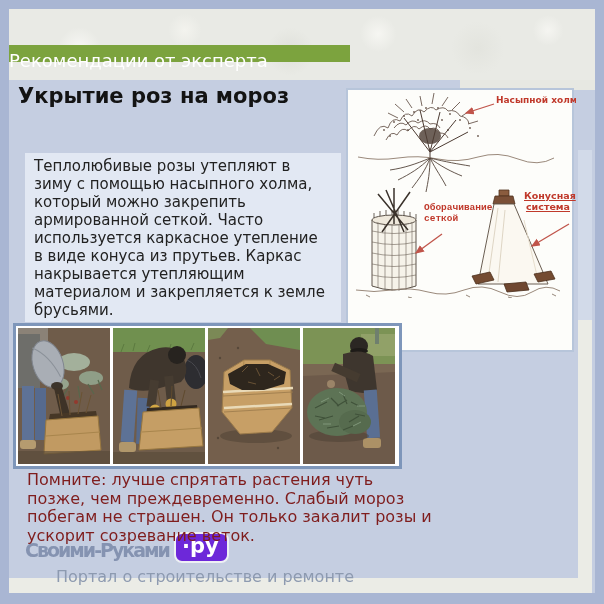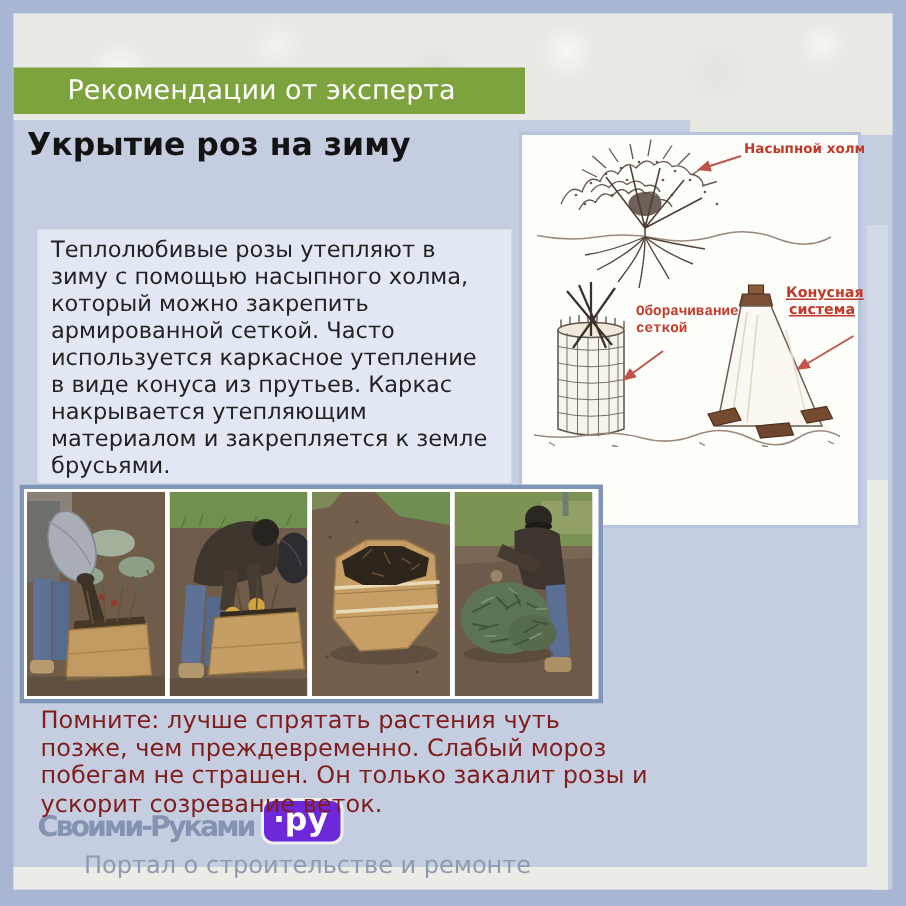--- a/index.html
+++ b/index.html
@@ -16,22 +16,22 @@
        radial-gradient(circle 34px at 48% 60%, #dfe0da 0%, rgba(223,224,218,0) 70%),
        radial-gradient(circle 26px at 63% 35%, #f6f6f2 0%, rgba(246,246,242,0) 70%),
        radial-gradient(circle 38px at 80% 55%, #e3e4de 0%, rgba(227,228,222,0) 70%),
        radial-gradient(circle 22px at 92% 30%, #f5f5f1 0%, rgba(245,245,241,0) 70%);}
   .top-step{left:460px;top:80px;width:135px;height:10px;background:#e7e8e2;}
   .right-strip-blue{left:578px;top:150px;width:14px;height:170px;background:#d2dae9;}
   .right-strip-cream{left:578px;top:320px;width:14px;height:273px;background:#ebece6;}
   .bottom-strip-cream{left:9px;top:578px;width:583px;height:15px;background:#ebece6;}
 
   
-  .banner{left:9px;top:45px;width:341px;height:31px;background:#7ca33e;color:#ffffff;
-          font-size:18px;line-height:31px;padding-left:36px;box-sizing:border-box;}
+  .banner{left:9px;top:45px;width:341px;height:17px;background:#7ca33e;color:#ffffff;
+          font-size:18px;line-height:31px;box-sizing:border-box;}
   .title{left:18px;top:84px;width:330px;color:#131313;font-size:21px;font-weight:bold;}
 
   
   .diagram{left:346px;top:88px;width:228px;height:264px;background:#fdfdfa;
            border:2px solid #b7c5da;box-sizing:border-box;}
   .dlabel{position:absolute;color:#c0392b;font-weight:bold;font-size:9.5px;line-height:11px;}
   .dlabel.mound{left:148px;top:5px;width:80px;white-space:nowrap;overflow:hidden;font-size:9px;}
   .dlabel.mesh{left:76px;top:112px;width:80px;font-family:Liberation Mono, monospace;}
   .dlabel.cone{left:176px;top:100px;width:48px;text-align:center;text-decoration:underline;}
 
@@ -70,21 +70,21 @@
   <div class="abs top-strip"></div>
   <div class="abs top-step"></div>
   <div class="abs right-strip-blue"></div>
   <div class="abs right-strip-cream"></div>
   <div class="abs bottom-strip-cream"></div>
 
   <div class="abs banner">
     <span>Рекомендации от эксперта</span>
   </div>
 
-  <div class="abs title">Укрытие роз на зиму</div>
+  <div class="abs title">Укрытие роз на мороз</div>
 
   <div class="abs diagram">
     <svg width="224" height="208" viewBox="0 0 224 208">
       <defs>
         <marker id="ah" markerWidth="8" markerHeight="8" refX="6" refY="3" orient="auto">
           <path d="M0,0 L7,3 L0,6 Z" fill="#c0544a"></path>
         </marker>
       </defs>
 
       <g stroke="#6a584e" fill="none" stroke-width="0.9">

